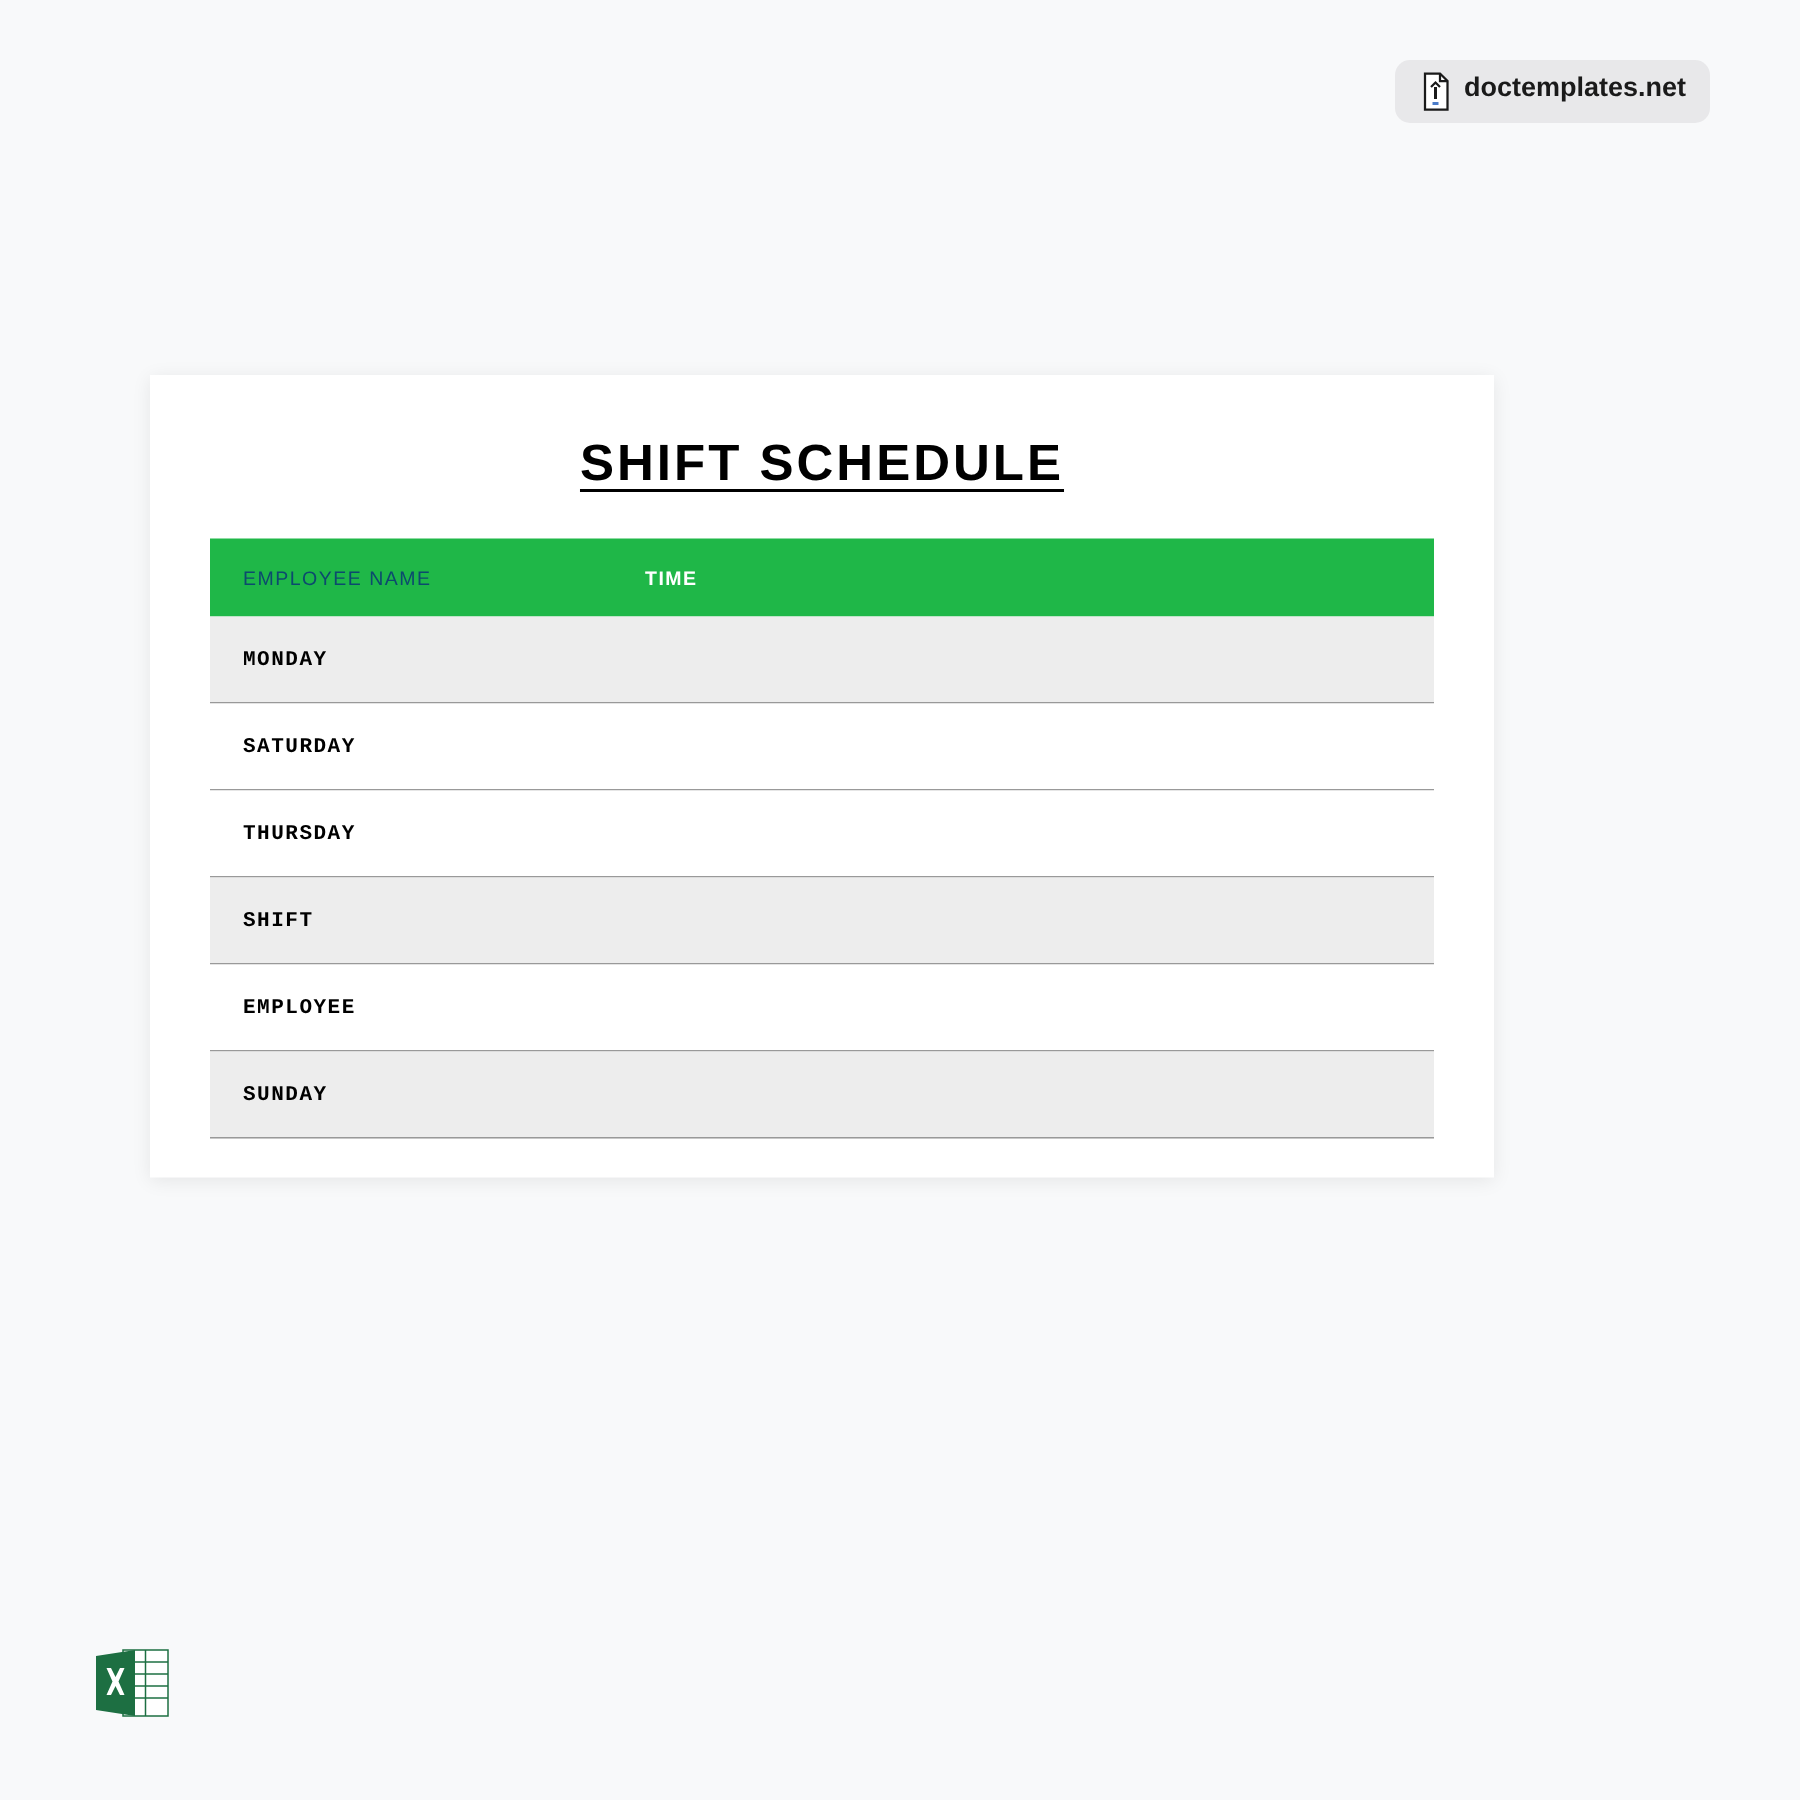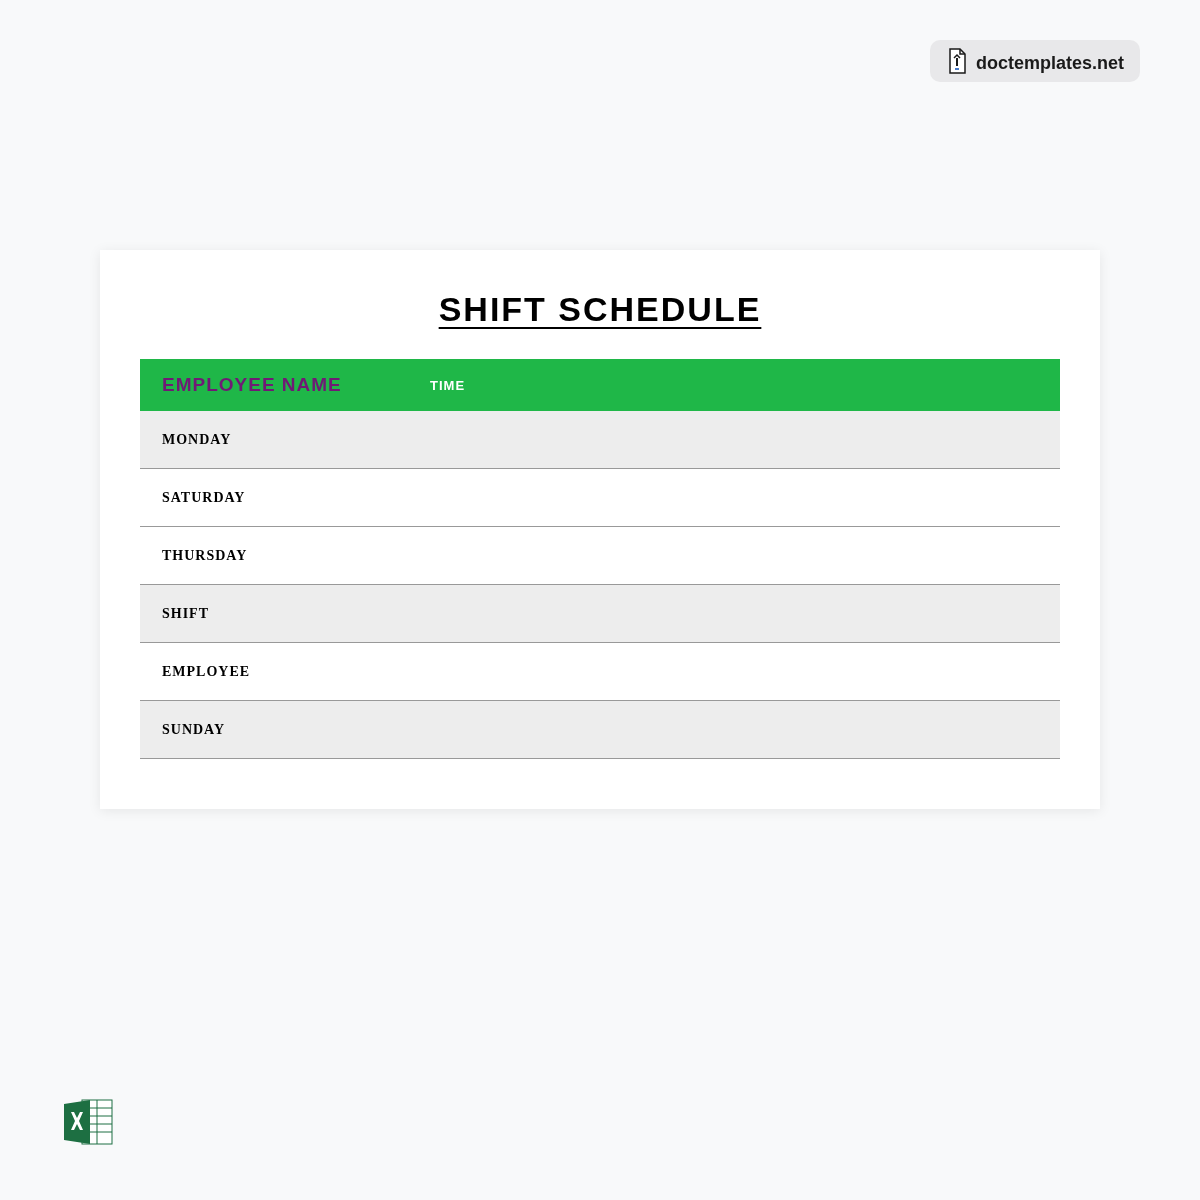--- a/index.html
+++ b/index.html
@@ -15,45 +15,45 @@
       position: relative;
     }
     .watermark {
       position: absolute;
       top: 40px;
       right: 60px;
       background: #e8e8ea;
       border-radius: 10px;
       padding: 8px 16px;
       display: flex;
-      align-items: flex-end;
+      align-items: flex-start;
       gap: 8px;
     }
     .watermark-icon {
       width: 22px;
       height: 26px;
       position: relative;
     }
     .watermark-icon svg {
       width: 100%;
       height: 100%;
     }
     .watermark-text {
       font-size: 18px;
       font-weight: bold;
       color: #1a1a1a;
     }
     .document-card {
       position: absolute;
       top: 250px;
       left: 100px;
-      width: 1000px;
+      width: 896px;
       background: #ffffff;
       box-shadow: 0 2px 12px rgba(0,0,0,0.08);
-      padding: 40px 0 50px 0;
+      padding: 40px 0 26px 0;
     }
     .doc-title {
       text-align: center;
       font-size: 34px;
       font-weight: 900;
       letter-spacing: 2px;
       color: #000;
       text-decoration: underline;
       text-underline-offset: 6px;
       text-decoration-thickness: 2px;
@@ -63,23 +63,23 @@
     .table-container {
       margin: 0 40px;
     }
     .header-row {
       background: #1fb748;
       display: flex;
       height: 52px;
       align-items: center;
     }
     .header-col1 {
-      color: #701a75;
-      font-weight: bold;
-      font-size: 19px;
+      color: #0c4a6e;
+      font-weight: normal;
+      font-size: 13px;
       letter-spacing: 1px;
       padding-left: 22px;
       width: 290px;
     }
     .header-col2 {
       color: #fff;
       font-weight: bold;
       font-size: 13px;
       letter-spacing: 1px;
       text-align: center;
@@ -95,21 +95,21 @@
       background: #ededed;
     }
     .day-row.plain {
       background: #ffffff;
     }
     .day-label {
       font-size: 14px;
       font-weight: 900;
       letter-spacing: 1px;
       color: #000;
-      font-family: Liberation Serif, serif;
+      font-family: Liberation Mono, monospace;
     }
     .excel-icon {
       position: absolute;
       bottom: 50px;
       left: 60px;
       width: 56px;
       height: 56px;
     }
     .excel-icon svg {
       width: 100%;

